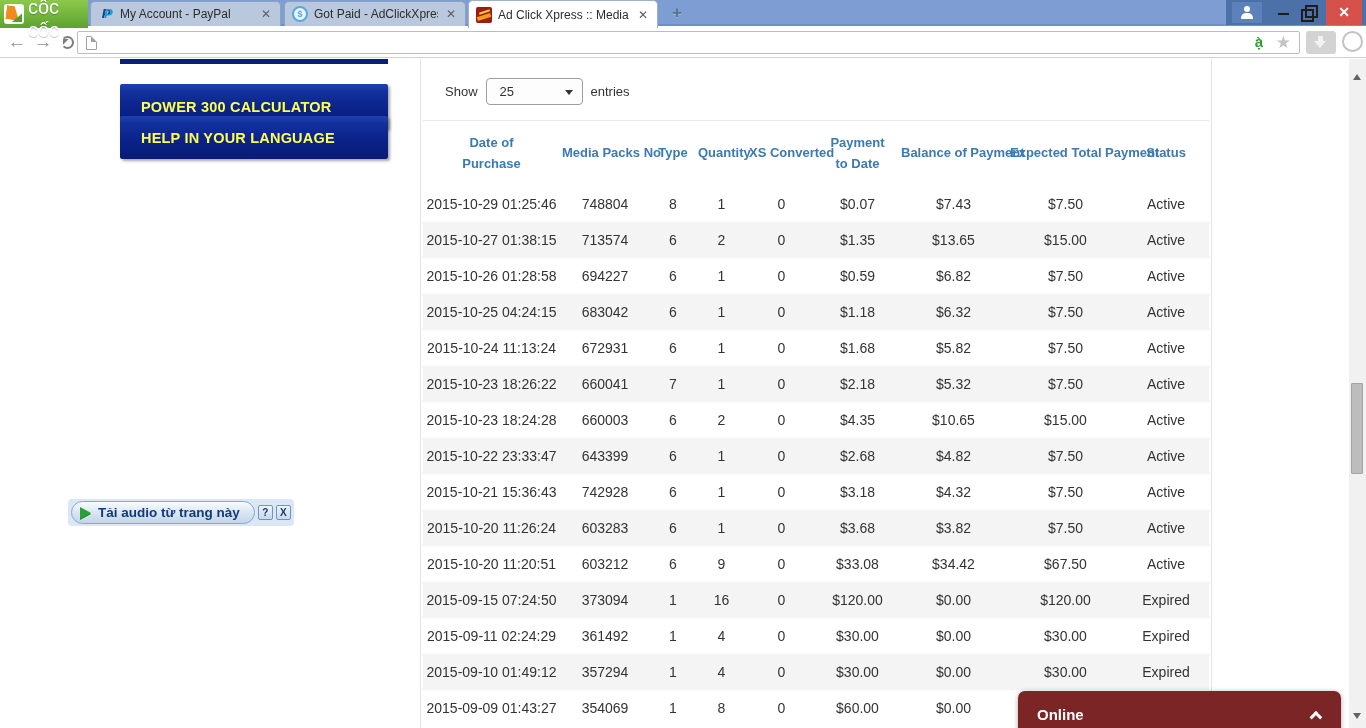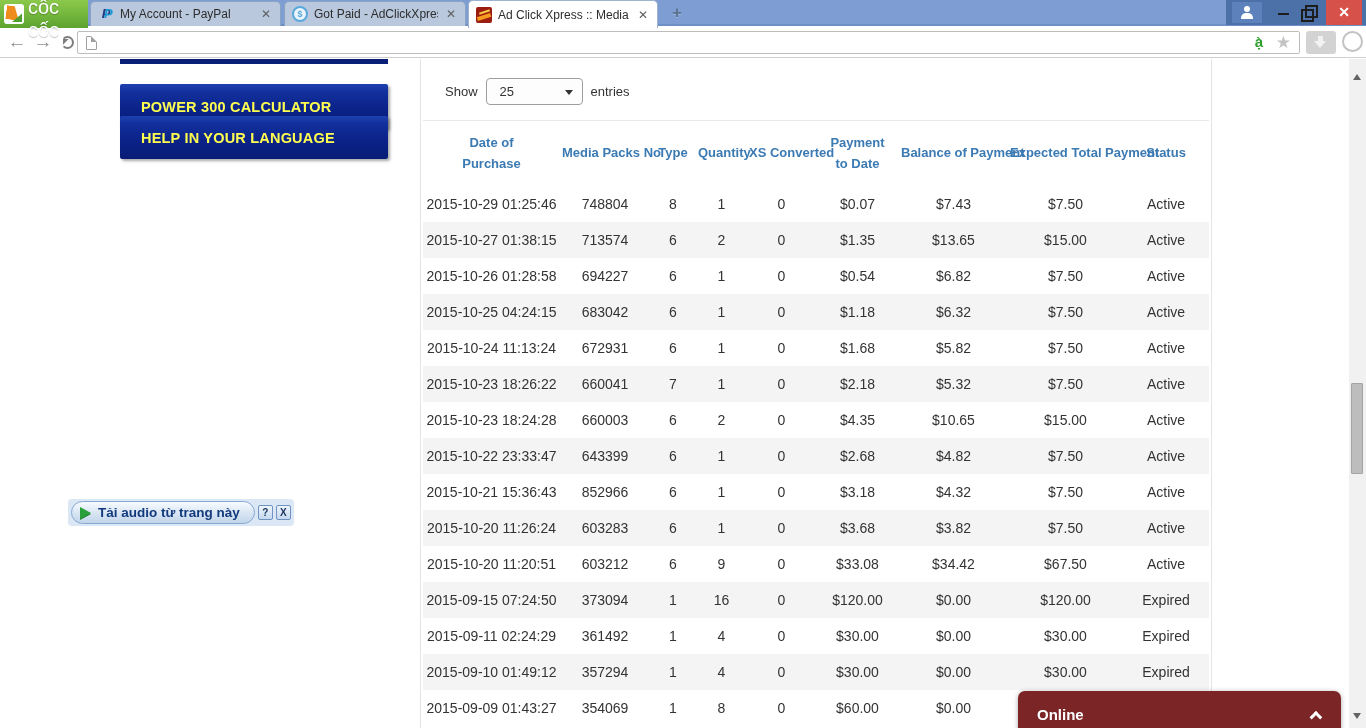--- a/index.html
+++ b/index.html
@@ -233,21 +233,21 @@
               <td>$13.65</td>
               <td>$15.00</td>
               <td>Active</td>
             </tr>
             <tr>
               <td>2015-10-26 01:28:58</td>
               <td>694227</td>
               <td>6</td>
               <td>1</td>
               <td>0</td>
-              <td>$0.54</td>
+              <td>$0.59</td>
               <td>$6.82</td>
               <td>$7.50</td>
               <td>Active</td>
             </tr>
             <tr class="stripe">
               <td>2015-10-25 04:24:15</td>
               <td>683042</td>
               <td>6</td>
               <td>1</td>
               <td>0</td>
@@ -295,21 +295,21 @@
               <td>6</td>
               <td>1</td>
               <td>0</td>
               <td>$2.68</td>
               <td>$4.82</td>
               <td>$7.50</td>
               <td>Active</td>
             </tr>
             <tr>
               <td>2015-10-21 15:36:43</td>
-              <td>852966</td>
+              <td>742928</td>
               <td>6</td>
               <td>1</td>
               <td>0</td>
               <td>$3.18</td>
               <td>$4.32</td>
               <td>$7.50</td>
               <td>Active</td>
             </tr>
             <tr class="stripe">
               <td>2015-10-20 11:26:24</td>

